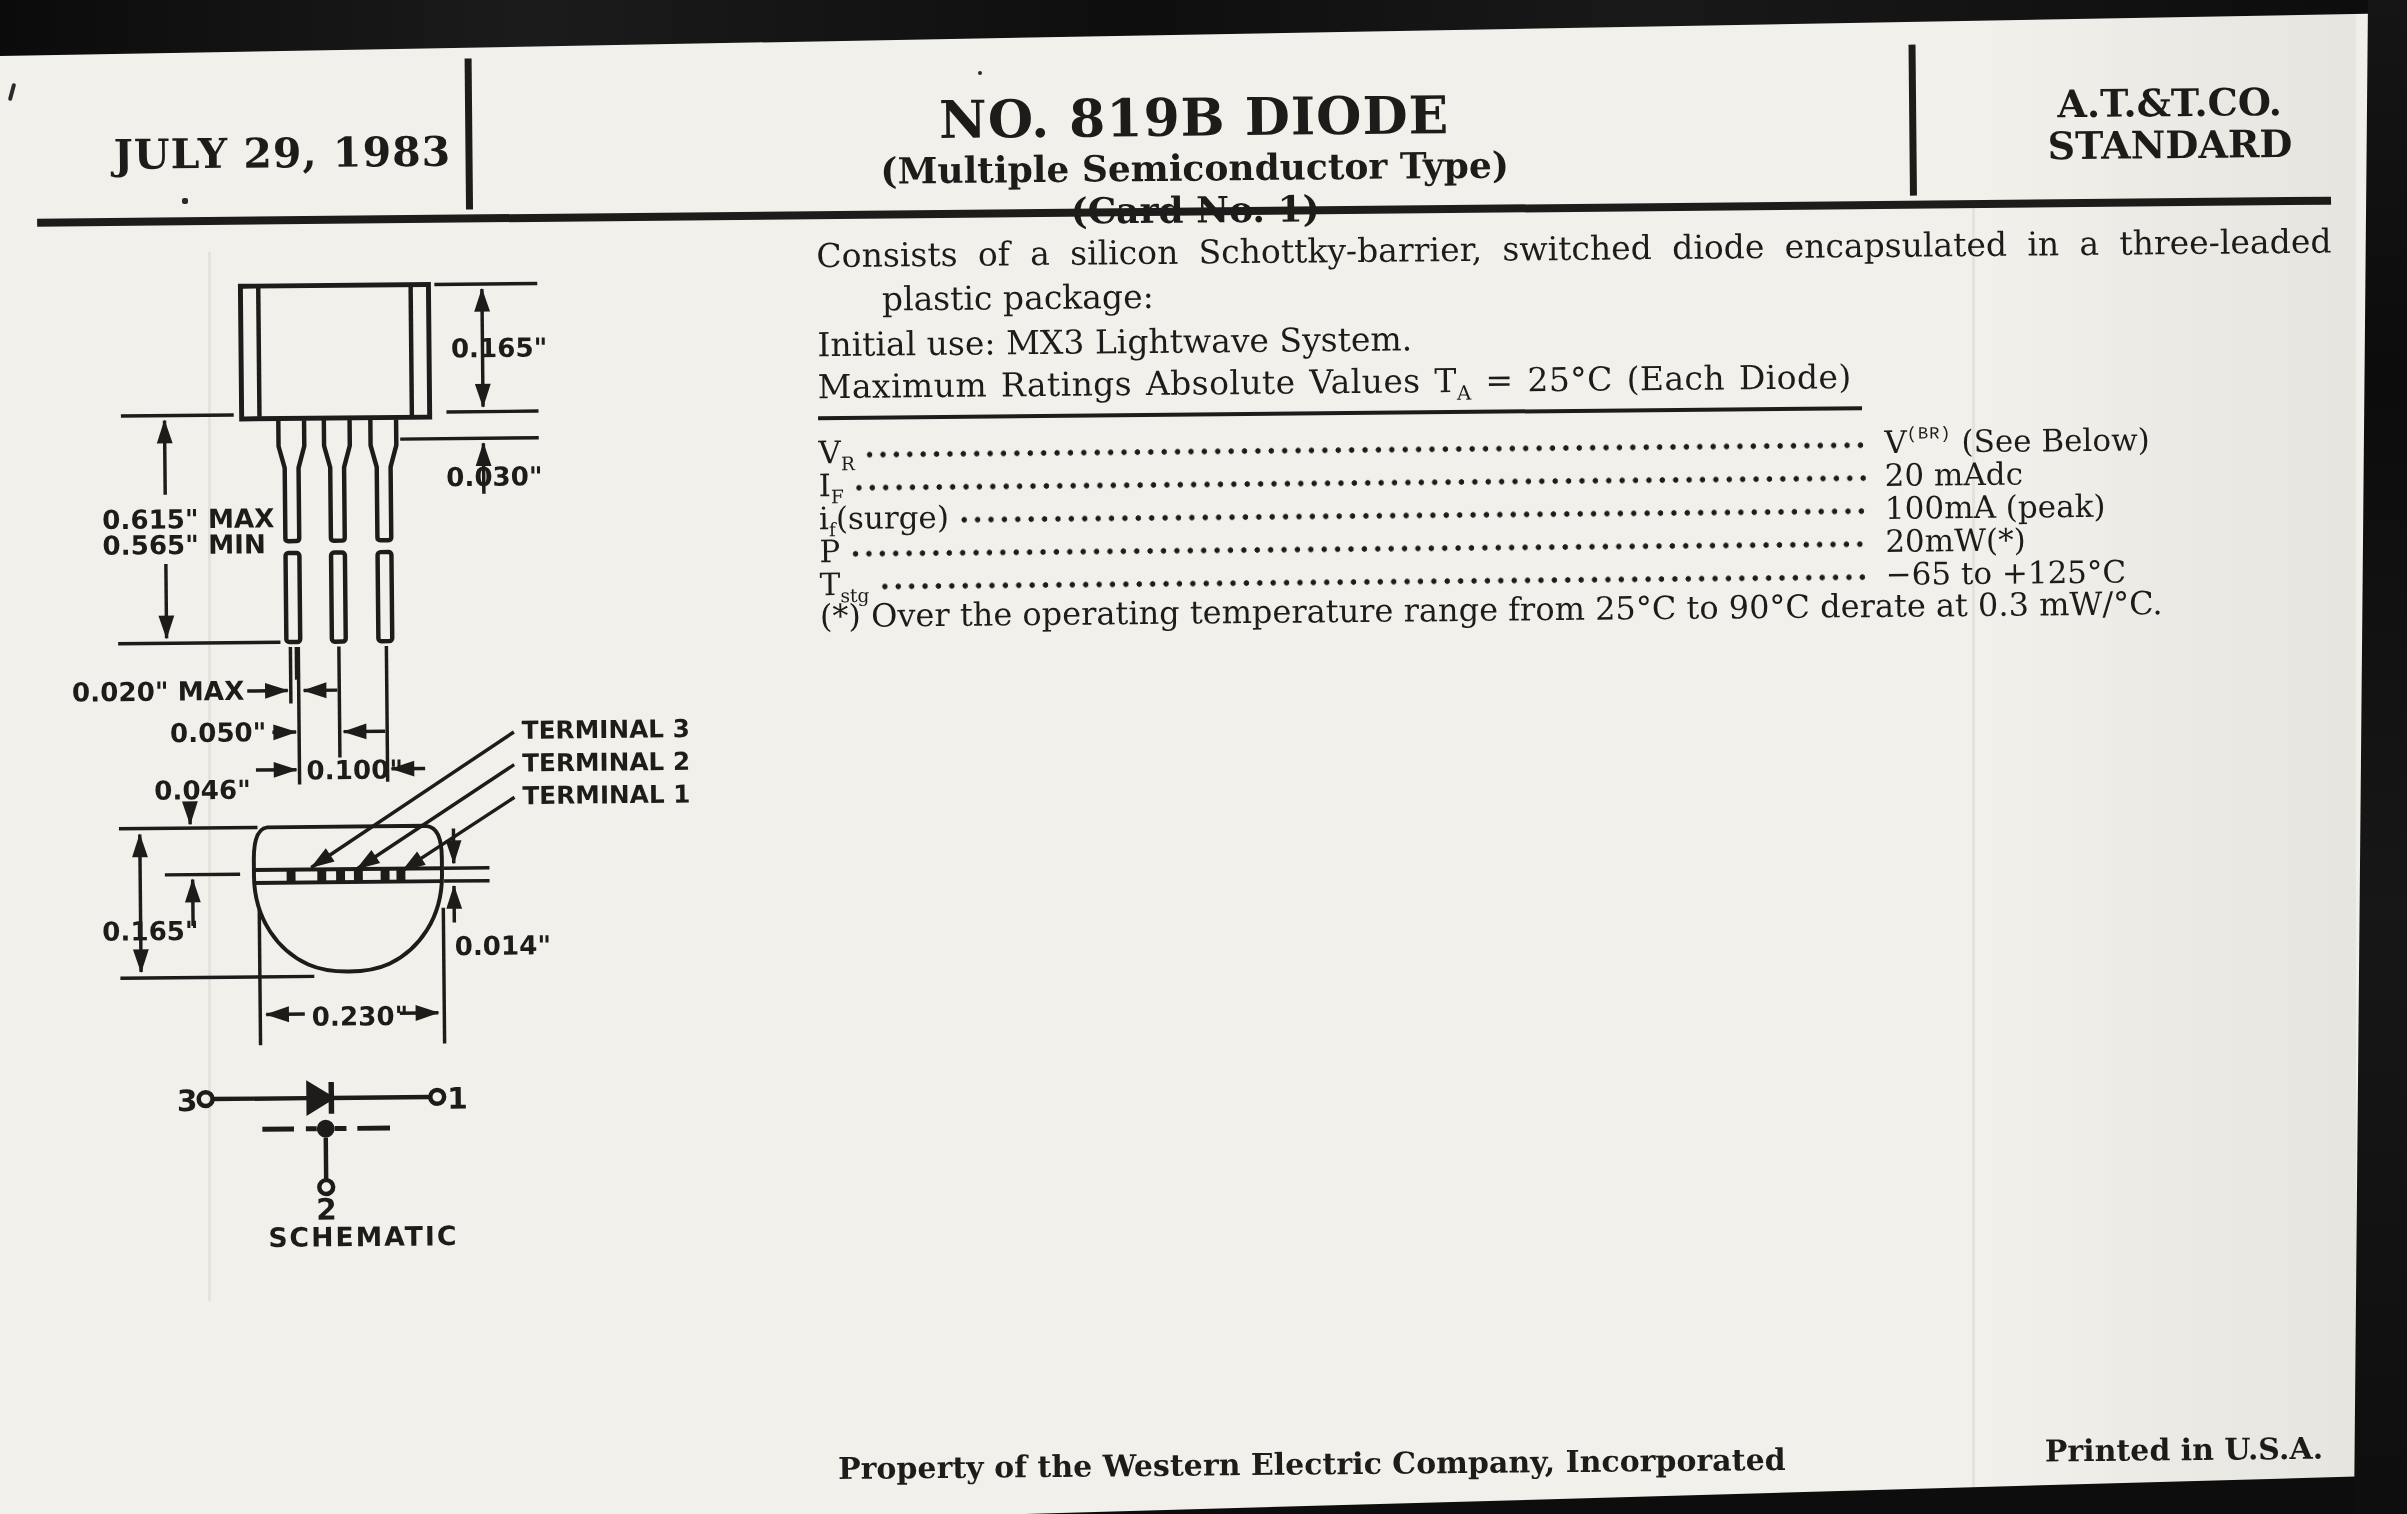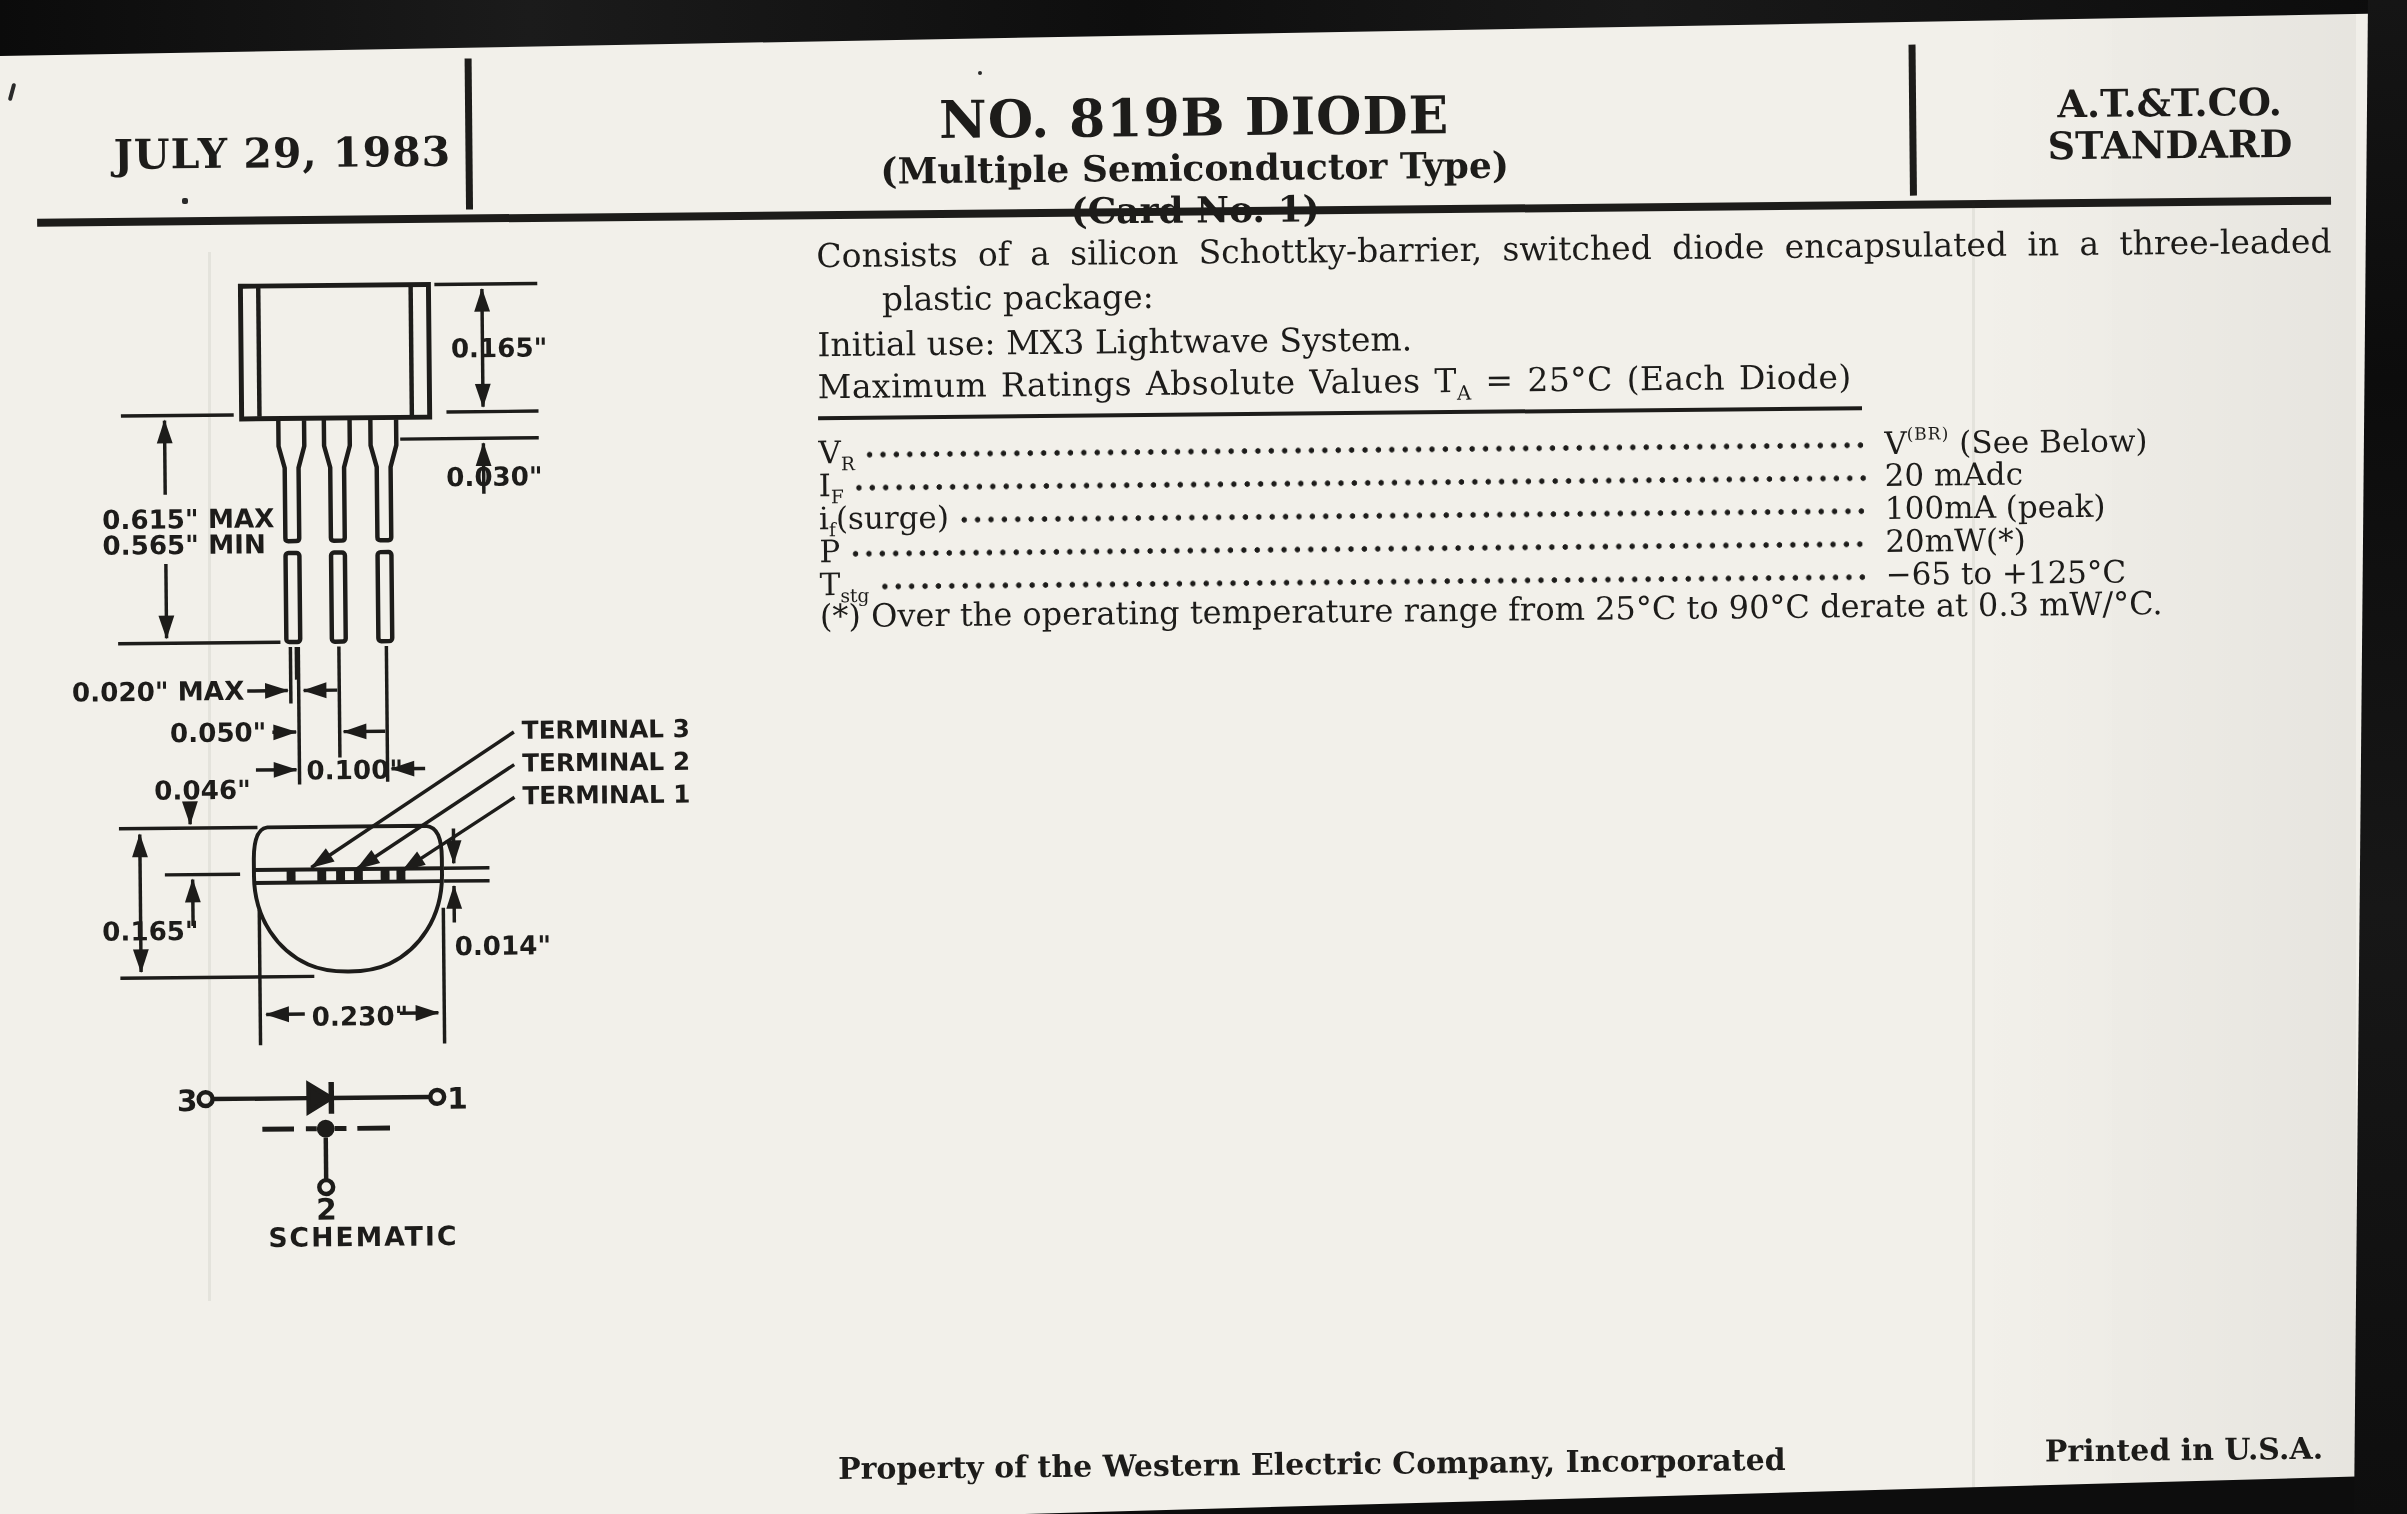--- a/index.html
+++ b/index.html
@@ -19,21 +19,21 @@
   .org{left:2020px;top:103px;width:297px;text-align:center;font-size:38px;font-weight:700;line-height:42px;}
   .vbar{width:7px;height:151px;background:#1d1c1a;top:63px;}
   .hrule{left:35px;top:219px;width:2294px;height:8px;background:#1d1c1a;}
   
   .desc1{left:814px;top:244px;width:1515px;font-size:33px;text-align:justify;text-align-last:justify;}
   .desc2{left:879px;top:288px;font-size:33px;}
   .inituse{left:814px;top:333px;font-size:33px;}
   .ratehead{left:814px;top:375px;font-size:33px;letter-spacing:0.4px;word-spacing:3px;
             border-bottom:4px solid #1d1c1a;padding:0 10px 5px 0;}
   sub{font-size:.6em;}
-  .supbr{font-size:.55em;vertical-align:14px;letter-spacing:1px;}
+  .supbr{font-size:.55em;vertical-align:14px;letter-spacing:1px;font-family:Liberation Mono, monospace;}
   .ratings{left:814px;top:442px;width:1523px;}
   .rrow{display:flex;height:33px;font-size:31px;align-items:flex-start;}
   .rrow .param{white-space:nowrap;}
   .rrow .leader{flex:1;height:10px;align-self:flex-end;margin:0 18px 7px 12px;
       background-image:radial-gradient(circle at 3.2px 5px,#1d1c1a 2.4px,rgba(0,0,0,0) 3.1px);
       background-size:13.4px 10px;background-repeat:repeat-x;}
   .rrow .value{width:457px;white-space:nowrap;}
   .footnote{left:814px;top:605px;font-size:32px;}
   
   .prop{left:824px;top:1459px;font-size:30px;font-weight:700;}

